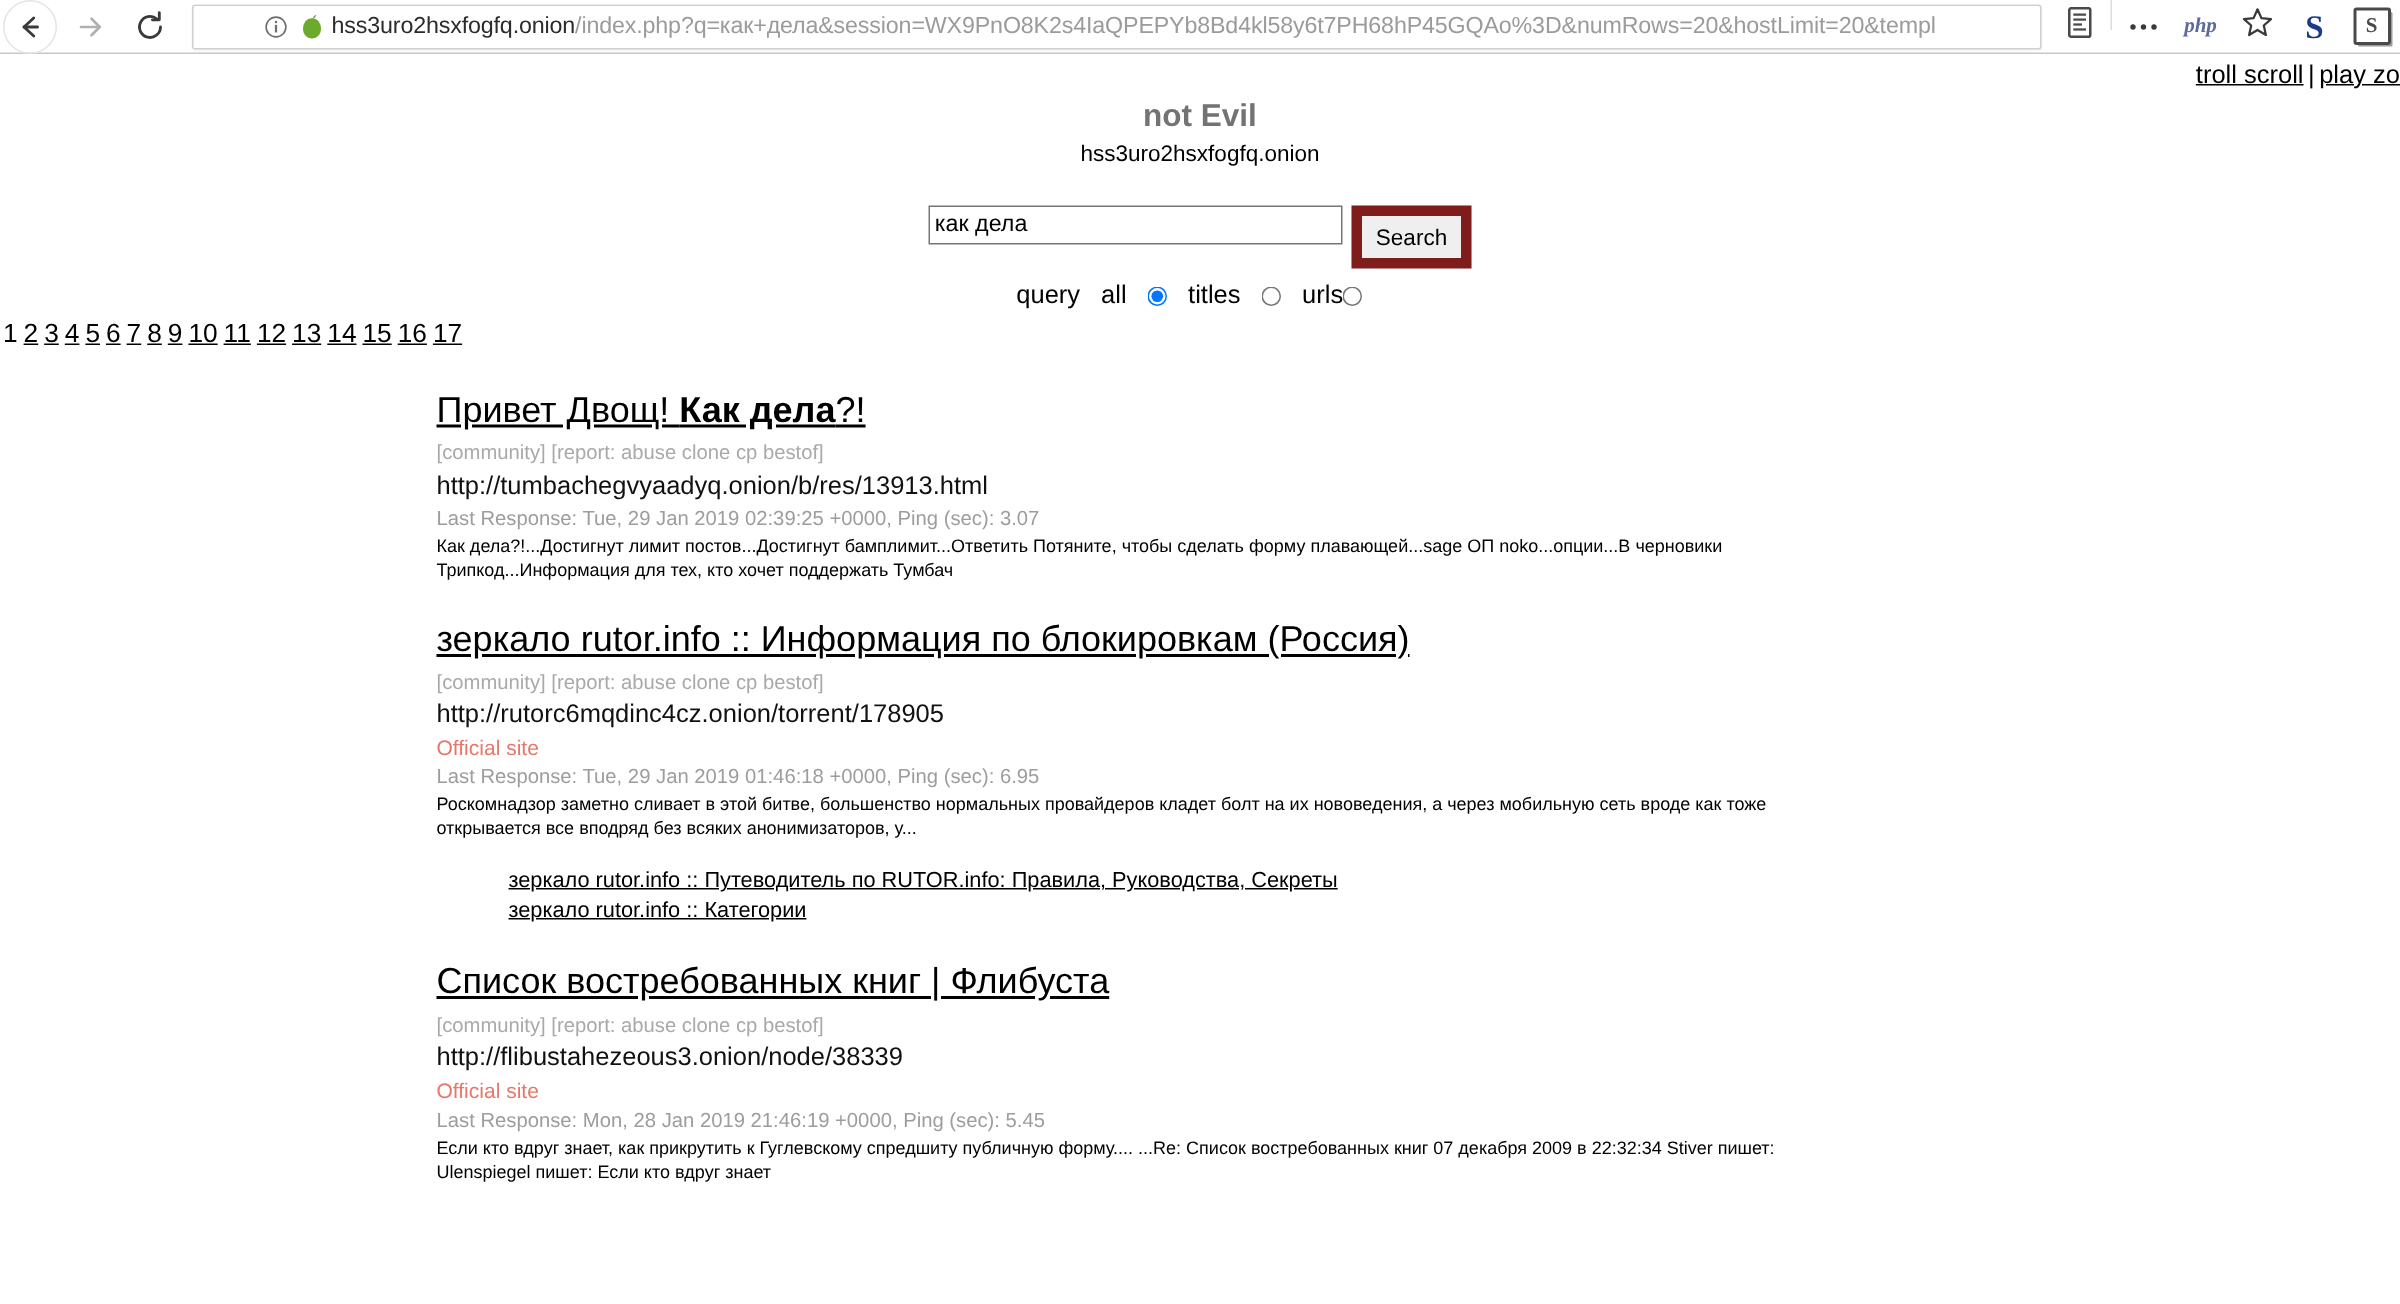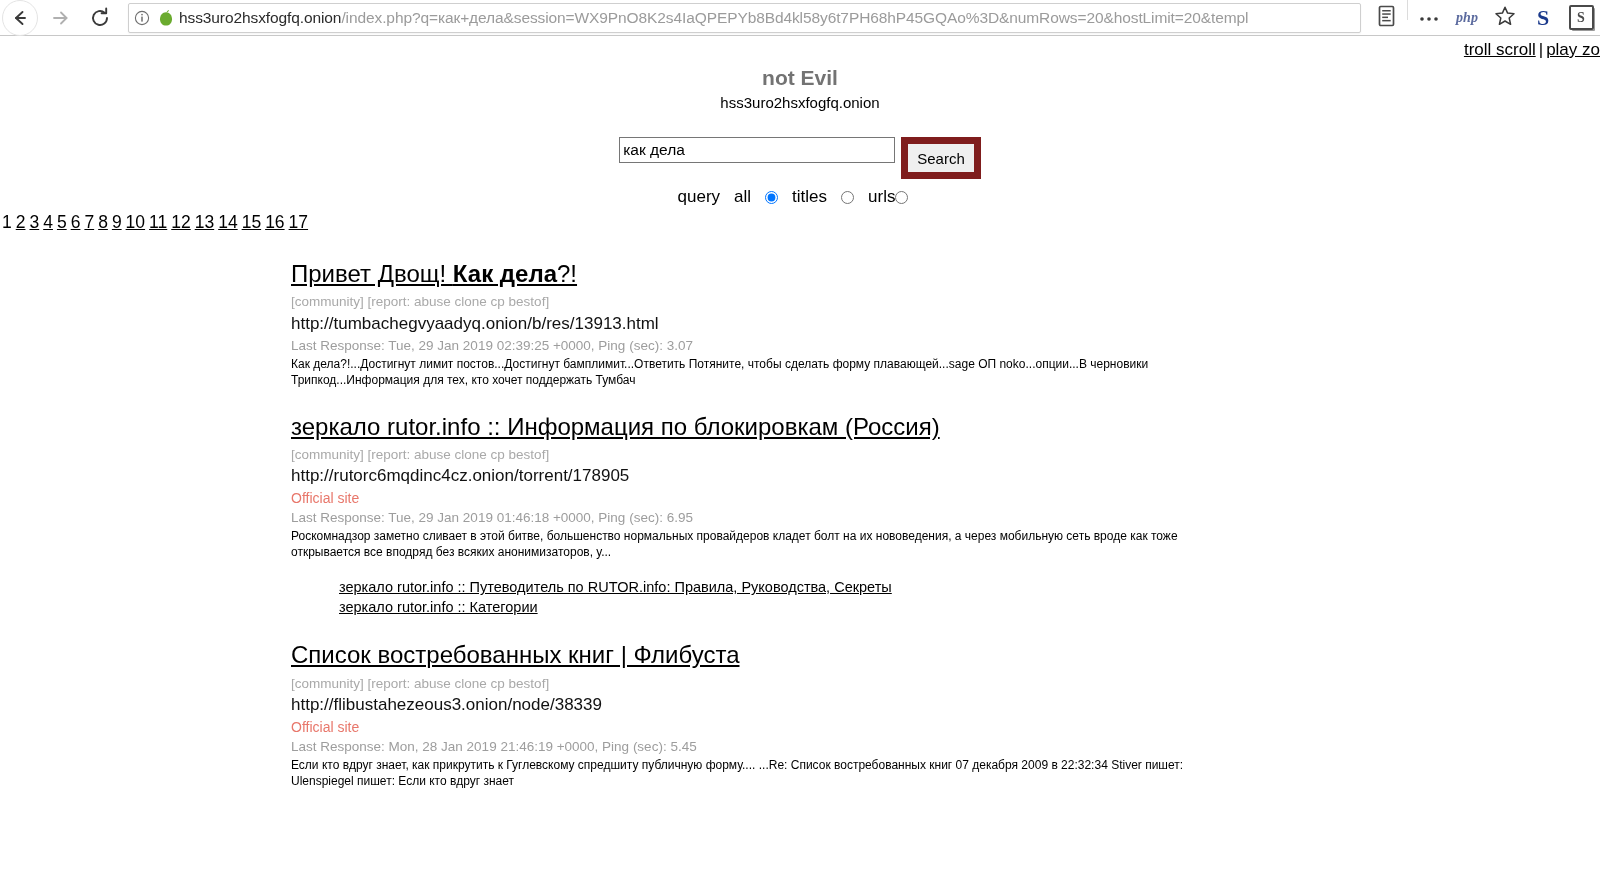--- a/index.html
+++ b/index.html
@@ -44,20 +44,21 @@
     height: 30px;
     margin: 0 6px 0 8px;
     background: #ffffff;
     border: 1px solid #cfcfcf;
     border-radius: 2px;
     display: flex;
     align-items: center;
     box-sizing: border-box;
     overflow: hidden;
     box-shadow: 0 1px 2px rgba(0,0,0,0.05);
+    padding-left: 42px;
   }
   .info-icon {
     flex: none;
     width: 26px; display:flex; align-items:center; justify-content:center;
   }
   .onion-icon {
     flex: none;
     width: 22px; display:flex; align-items:center; justify-content:center;
   }
   .url-text {

